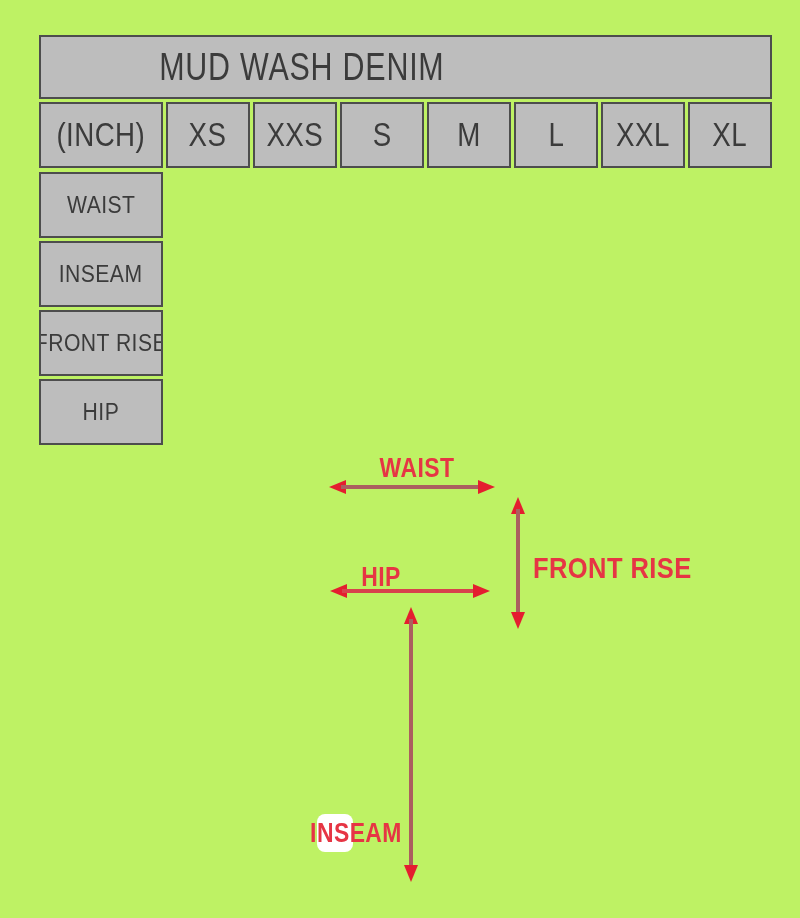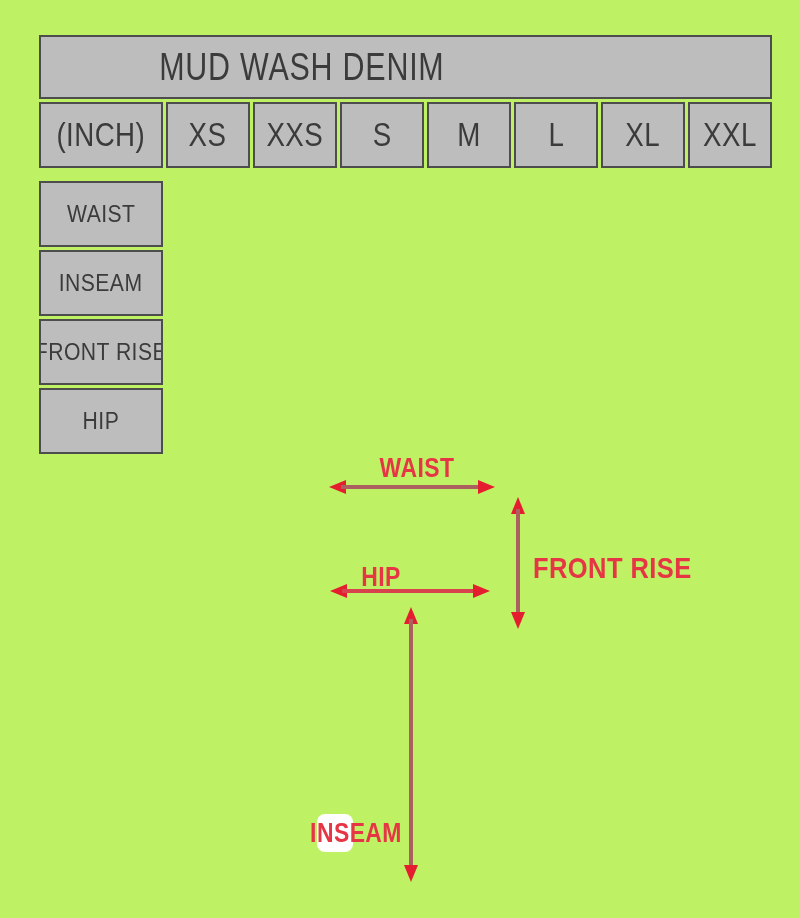--- a/index.html
+++ b/index.html
@@ -27,21 +27,21 @@
   }
 
   .title-row { height: 64px; margin-bottom: 3px; }
   .title-text {
     font-size: 39px;
     white-space: nowrap;
     letter-spacing: 1px;
     transform: translateX(-104px) scaleX(0.78);
   }
 
-  .header-row { display: flex; gap: 3px; height: 66px; margin-bottom: 13px; }
+  .header-row { display: flex; gap: 3px; height: 66px; margin-bottom: 4px; }
   .col-unit { width: 124px; flex: none; }
   .col-size { flex: 1; }
   .header-text {
     font-size: 33px;
     white-space: nowrap;
     letter-spacing: 0.5px;
     transform: scaleX(0.84);
   }
 
   .body-row { height: 66px; margin-bottom: 3px; width: 124px; }
@@ -143,24 +143,24 @@
       <div class="cell col-size">
         <span class="header-text">S</span>
       </div>
       <div class="cell col-size">
         <span class="header-text">M</span>
       </div>
       <div class="cell col-size">
         <span class="header-text">L</span>
       </div>
       <div class="cell col-size">
+        <span class="header-text">XXL</span>
+      </div>
+      <div class="cell col-size">
         <span class="header-text">XL</span>
-      </div>
-      <div class="cell col-size">
-        <span class="header-text">XXL</span>
       </div>
     </div>
 
     <div class="cell body-row">
       <span class="row-label-text">WAIST</span>
     </div>
     <div class="cell body-row">
       <span class="row-label-text">INSEAM</span>
     </div>
     <div class="cell body-row">

